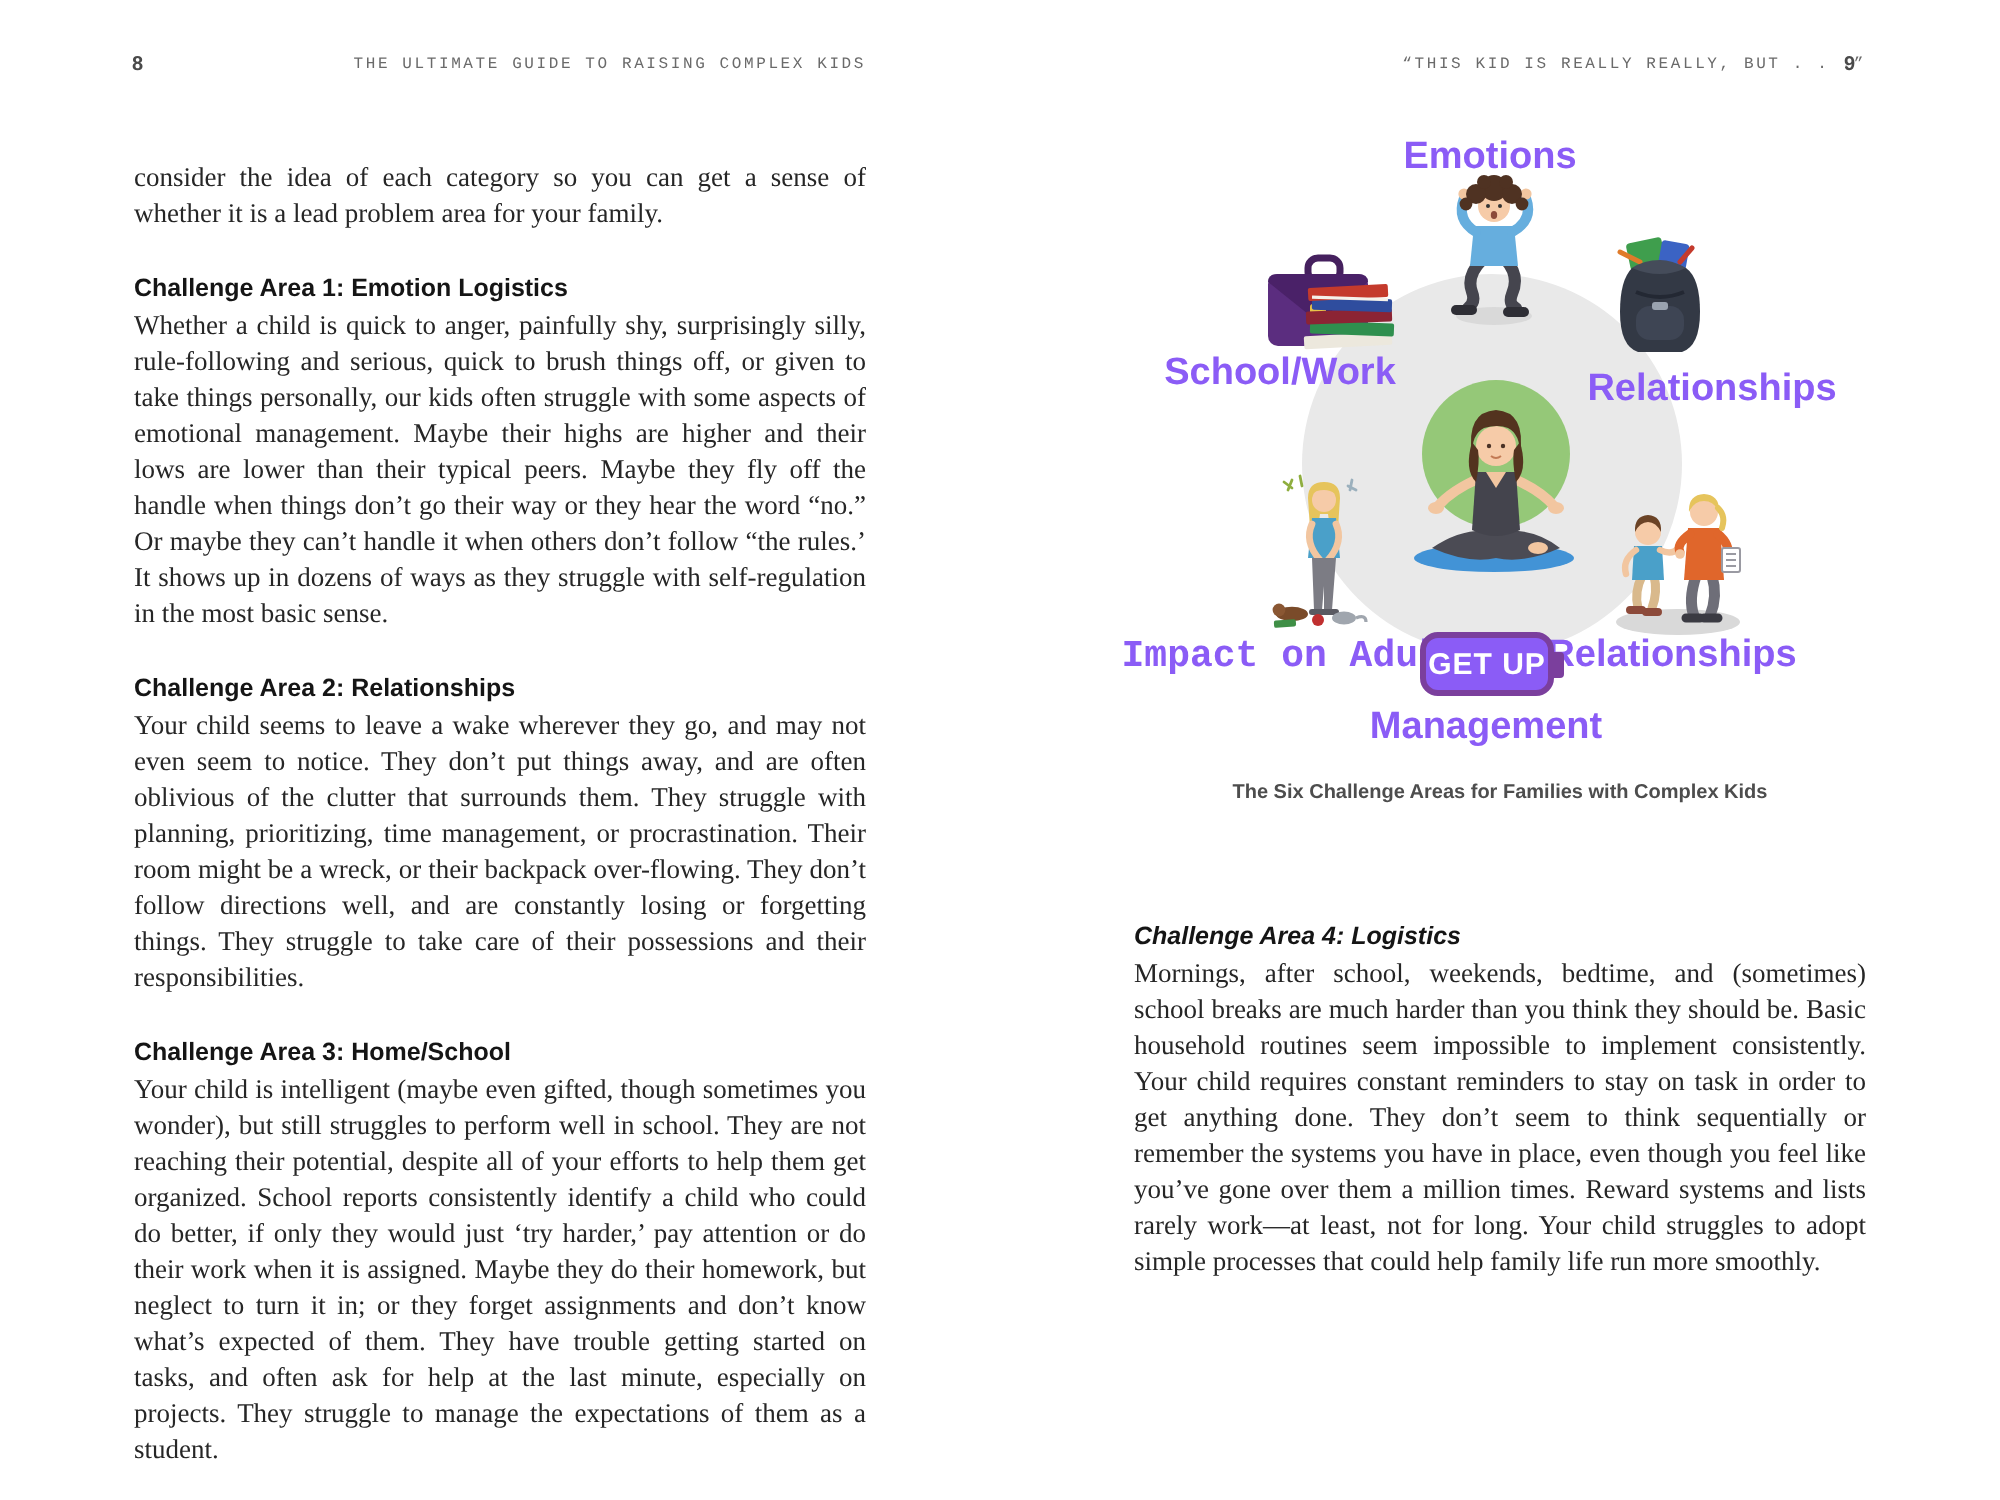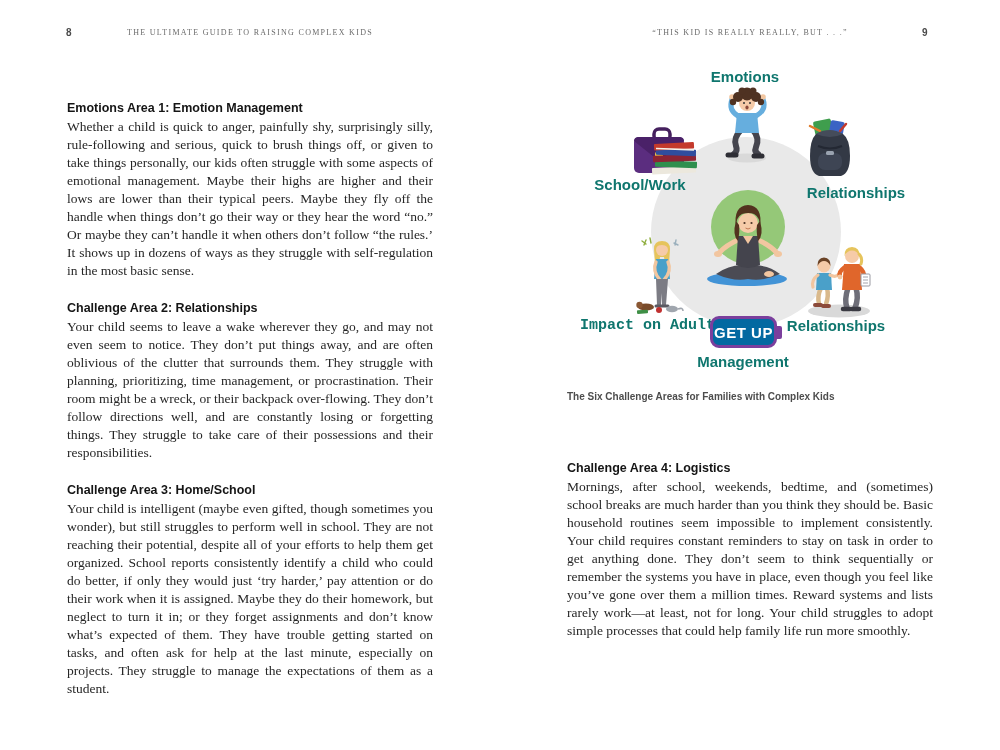--- a/index.html
+++ b/index.html
@@ -1,58 +1,59 @@
 <!DOCTYPE html>
 <html><head>
 <meta charset="utf-8">
 <style>
   html,body{margin:0;padding:0;background:#ffffff;}
   .spread{position:relative;width:1000px;height:750px;background:#ffffff;overflow:hidden;
           font-family:"Liberation Serif",serif;color:#262626;}
 
   
   .pagenum{position:absolute;top:27px;font:600 10px "Liberation Sans",sans-serif;color:#4a4a4a;}
-  .runhead{position:absolute;top:28px;width:366px;text-align:center;
-           font-family:Liberation Serif, serif;font-size:8px;letter-spacing:1.3px;
+  .runhead{position:absolute;top:28px;width:366px;text-align:right;
+           font-family:Liberation Mono, monospace;font-size:8px;letter-spacing:1.3px;
            color:#6a6a6a;white-space:nowrap;}
 
   
   .col{position:absolute;width:366px;}
   .body-text{margin:0;font-size:13.5px;line-height:18px;text-align:justify;color:#262626;}
   .section-heading{margin:21px 0 3px 0;font:700 12.5px "Liberation Sans",sans-serif;color:#151515;}
   .col .body-text + .section-heading{margin-top:21px;}
 
   
   .figure{position:absolute;left:567px;top:55px;width:366px;height:355px;}
   .dg-circle{position:absolute;left:84px;top:82px;width:190px;height:190px;border-radius:50%;
              background:#e9e9e9;}
   .dg-label{position:absolute;transform:translateX(-50%);white-space:nowrap;
-            font-family:"Liberation Sans",sans-serif;font-weight:700;font-size:15px;color:#0f766e;}
+            font-family:"Liberation Sans",sans-serif;font-weight:700;font-size:19px;color:#8b5cf6;}
   .icon{position:absolute;}
   .getup{position:absolute;left:143px;top:261px;width:67px;height:32px;box-sizing:border-box;
-         background:#0369a1;border:3px solid #7b3f9d;border-radius:9px;
+         background:#8b5cf6;border:3px solid #7b3f9d;border-radius:9px;
          display:flex;align-items:center;justify-content:center;
          font:700 15px "Liberation Sans",sans-serif;color:#ffffff;letter-spacing:.5px;}
   .getup-tab{position:absolute;right:-8px;top:7px;width:8px;height:13px;background:#7b3f9d;
              border-radius:0 2px 2px 0;}
-  .fig-caption{position:absolute;left:0;top:336px;width:100%;
+  .fig-caption{position:absolute;left:0;top:336px;width:100%;text-align:center;
                font:700 10px "Liberation Sans",sans-serif;color:#4d4d4d;}
 </style>
 </head>
 <body>
 
 <div class="spread">
 
   <div class="pagenum" style="left:66px;">8</div>
   <div class="runhead" style="left:67px;">THE ULTIMATE GUIDE TO RAISING COMPLEX KIDS</div>
   <div class="runhead" style="left:567px;">“THIS KID IS REALLY REALLY, BUT . . .”</div>
   <div class="pagenum" style="left:922px;">9</div>
 
   <div class="col" style="left:67px;top:80px;">
-    <h3 class="section-heading">Emotions Area 1: Emotion Management</h3>
+    <p class="body-text">consider the idea of each category so you can get a sense of whether it is a lead problem area for your family.</p>
+    <h3 class="section-heading">Challenge Area 1: Emotion Logistics</h3>
     <p class="body-text">Whether a child is quick to anger, painfully shy, surprisingly silly, rule-following and serious, quick to brush things off, or given to take things personally, our kids often struggle with some aspects of emotional management. Maybe their highs are higher and their lows are lower than their typical peers. Maybe they fly off the handle when things don’t go their way or they hear the word “no.” Or maybe they can’t handle it when others don’t follow “the rules.’ It shows up in dozens of ways as they struggle with self-regulation in the most basic sense.</p>
     <h3 class="section-heading">Challenge Area 2: Relationships</h3>
     <p class="body-text">Your child seems to leave a wake wherever they go, and may not even seem to notice. They don’t put things away, and are often oblivious of the clutter that surrounds them. They struggle with planning, prioritizing, time management, or procrastination. Their room might be a wreck, or their backpack over-flowing. They don’t follow directions well, and are constantly losing or forgetting things. They struggle to take care of their possessions and their responsibilities.</p>
     <h3 class="section-heading">Challenge Area 3: Home/School</h3>
     <p class="body-text">Your child is intelligent (maybe even gifted, though sometimes you wonder), but still struggles to perform well in school. They are not reaching their potential, despite all of your efforts to help them get organized. School reports consistently identify a child who could do better, if only they would just ‘try harder,’ pay attention or do their work when it is assigned. Maybe they do their homework, but neglect to turn it in; or they forget assignments and don’t know what’s expected of them. They have trouble getting started on tasks, and often ask for help at the last minute, especially on projects. They struggle to manage the expectations of them as a student.</p>
   </div>
 
   <div class="figure">
 
     <div class="dg-circle"></div>
@@ -178,17 +179,17 @@
 
     <div class="getup">
       <span>GET UP</span>
       <span class="getup-tab"></span>
     </div>
 
     <div class="fig-caption">The Six Challenge Areas for Families with Complex Kids</div>
   </div>
 
   <div class="col" style="left:567px;top:461px;">
-    <h3 class="section-heading" style="margin-top:0;">Challenge Area 4: Logistics</h3>
+    <h3 class="section-heading" style="margin-top:0;font-style:italic;">Challenge Area 4: Logistics</h3>
     <p class="body-text">Mornings, after school, weekends, bedtime, and (sometimes) school breaks are much harder than you think they should be. Basic household routines seem impossible to implement consistently. Your child requires constant reminders to stay on task in order to get anything done. They don’t seem to think sequentially or remember the systems you have in place, even though you feel like you’ve gone over them a million times. Reward systems and lists rarely work—at least, not for long. Your child struggles to adopt simple processes that could help family life run more smoothly.</p>
   </div>
 
 </div>
 
 </body></html>

